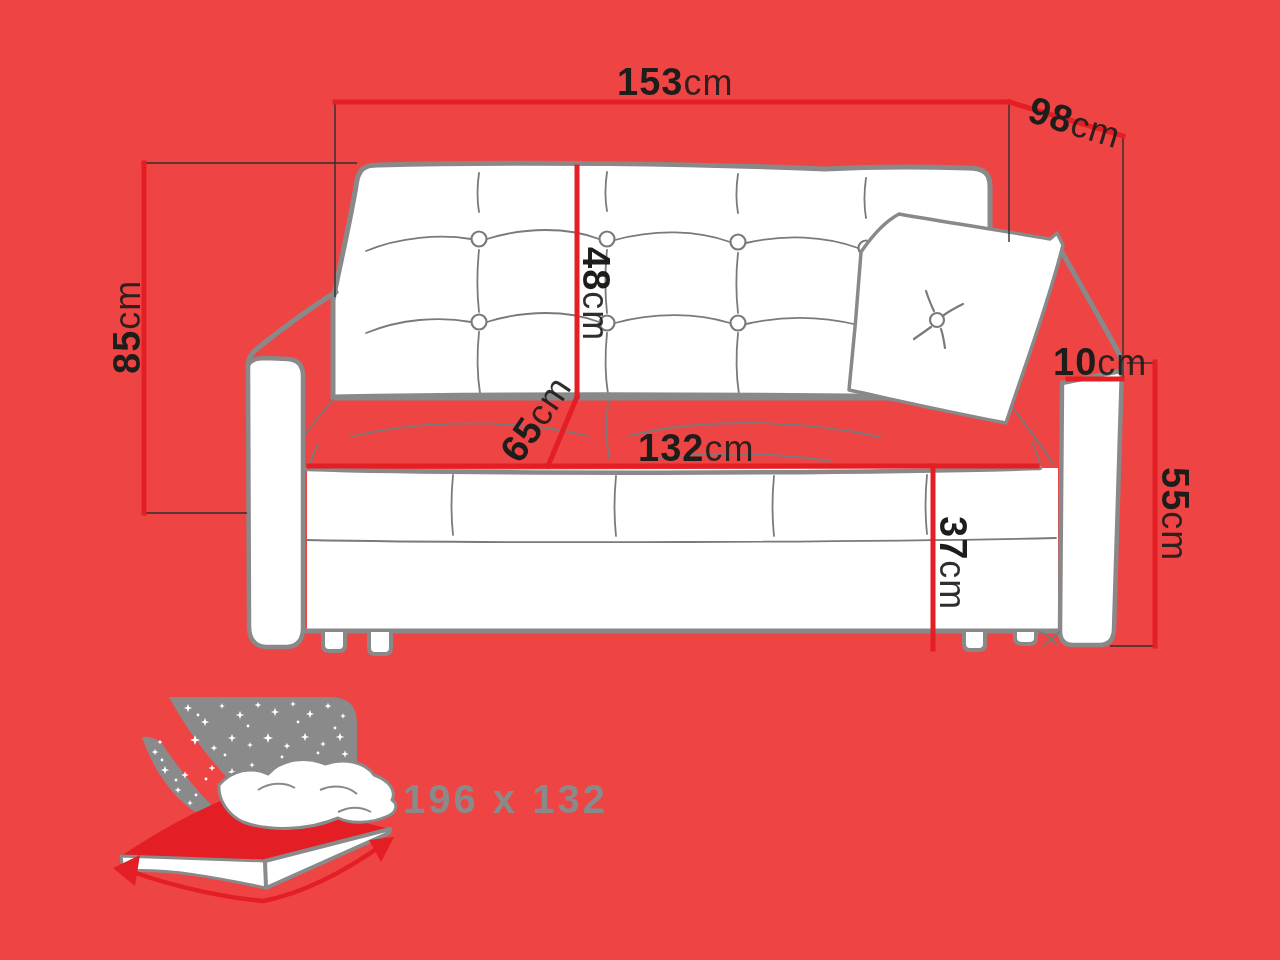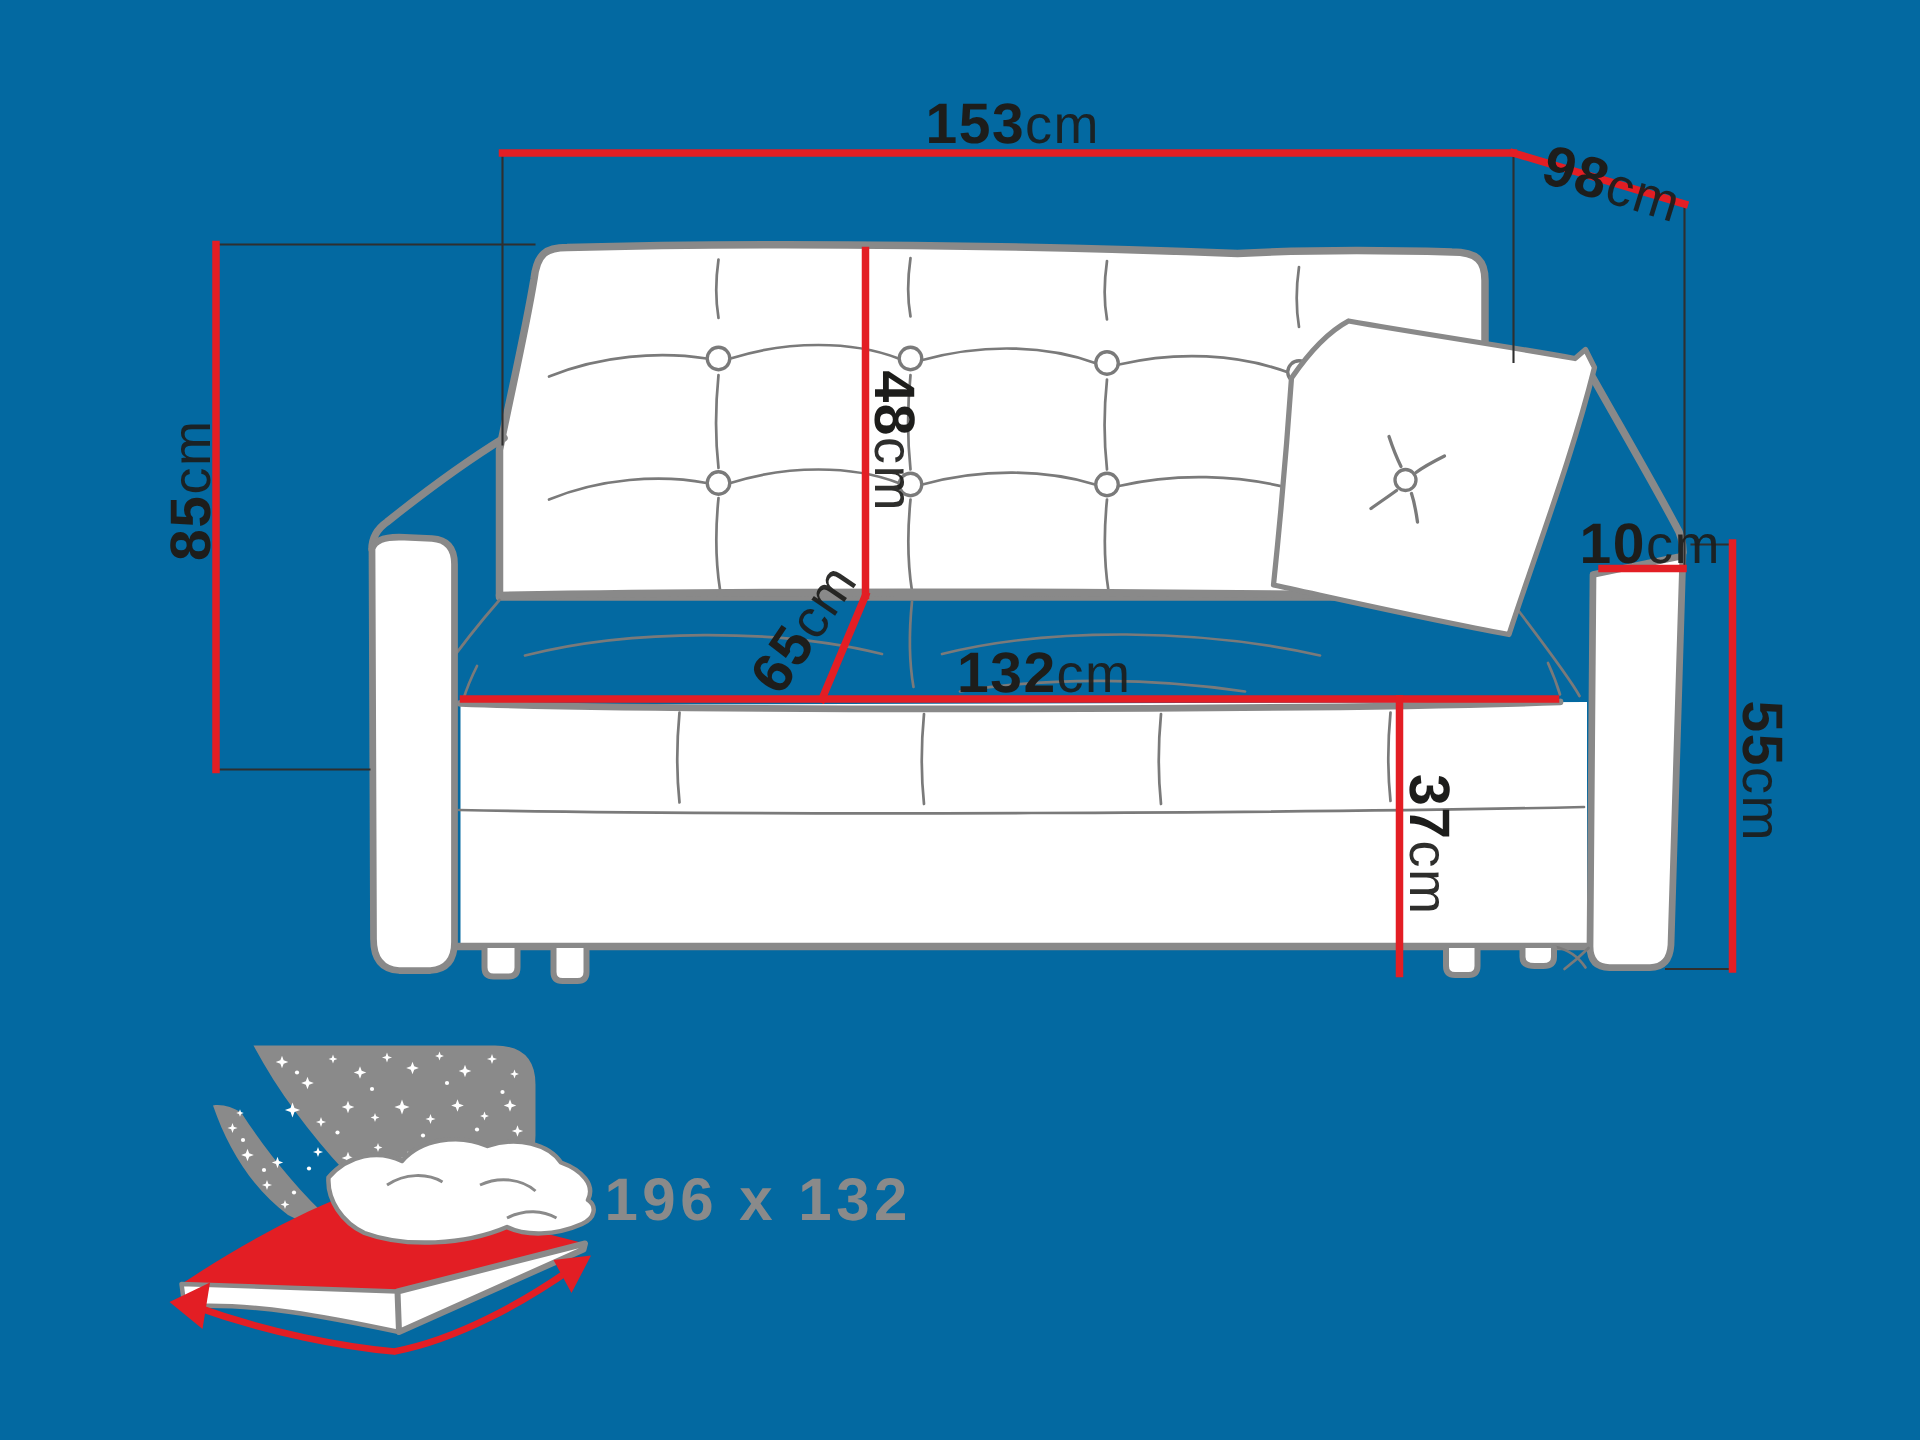--- a/index.html
+++ b/index.html
@@ -1,16 +1,16 @@
 <!DOCTYPE html>
 <html><head>
 <meta charset="utf-8">
 <style>
   html,body{margin:0;padding:0;background:#fff;}
-  .stage{position:relative;width:1280px;height:960px;background:#0369a1;overflow:hidden;
+  .stage{position:relative;width:1280px;height:960px;background:#ef4444;overflow:hidden;
          font-family:"Liberation Sans","DejaVu Sans",sans-serif;}
   svg{display:block;}
   .dim-val{font-weight:bold;font-size:38px;fill:#1d1d1b;letter-spacing:1px;}
   .dim-unit{font-weight:normal;font-size:36px;fill:#1d1d1b;opacity:.92;letter-spacing:1px;}
   .sleep-label{font-weight:bold;font-size:40px;fill:#8a8a8a;letter-spacing:3px;}
 </style>
 </head>
 <body>
 
 <div class="stage">

